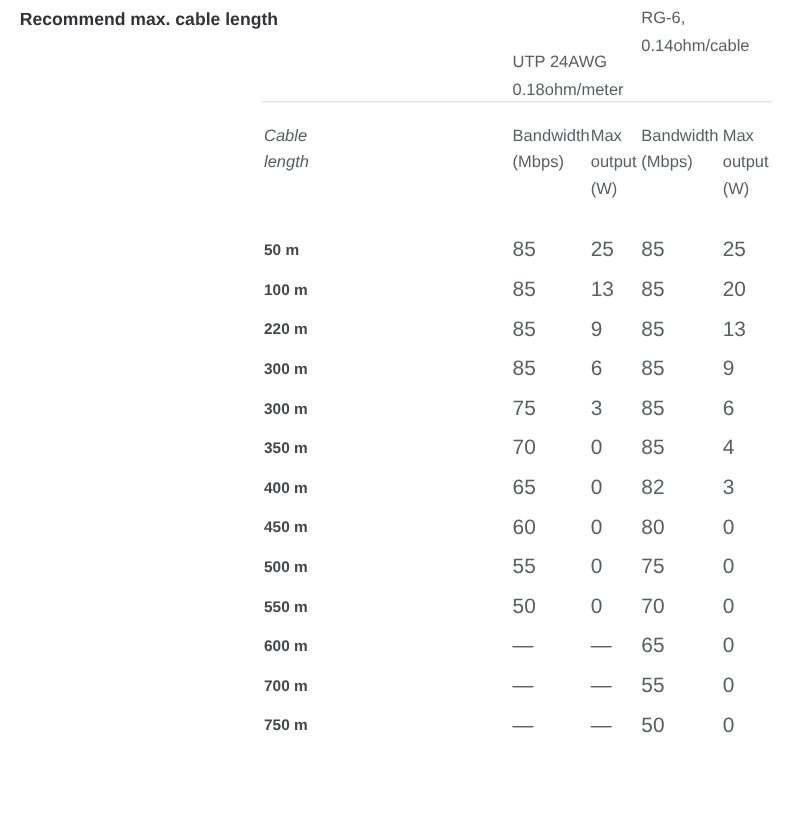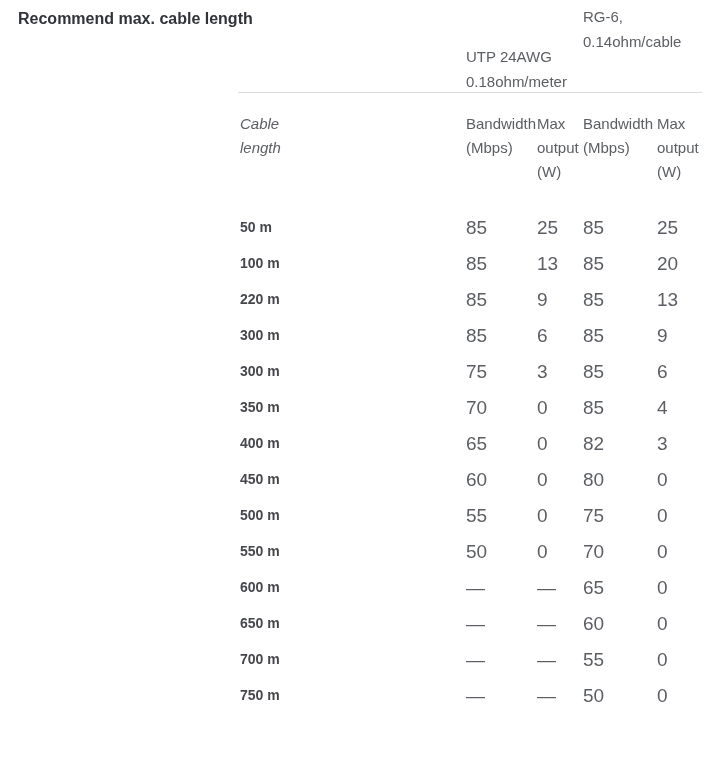--- a/index.html
+++ b/index.html
@@ -220,27 +220,20 @@
         </tr>
 
         <tr>
           <th class="rowlabel">600 m</th>
           <td class="val">—</td>
           <td class="val">—</td>
           <td class="val">65</td>
           <td class="val">0</td>
         </tr>
 
-        <tr>
-          <th class="rowlabel">650 m</th>
-          <td class="val">—</td>
-          <td class="val">—</td>
-          <td class="val">60</td>
-          <td class="val">0</td>
-        </tr>
 
         <tr>
           <th class="rowlabel">700 m</th>
           <td class="val">—</td>
           <td class="val">—</td>
           <td class="val">55</td>
           <td class="val">0</td>
         </tr>
 
         <tr>

